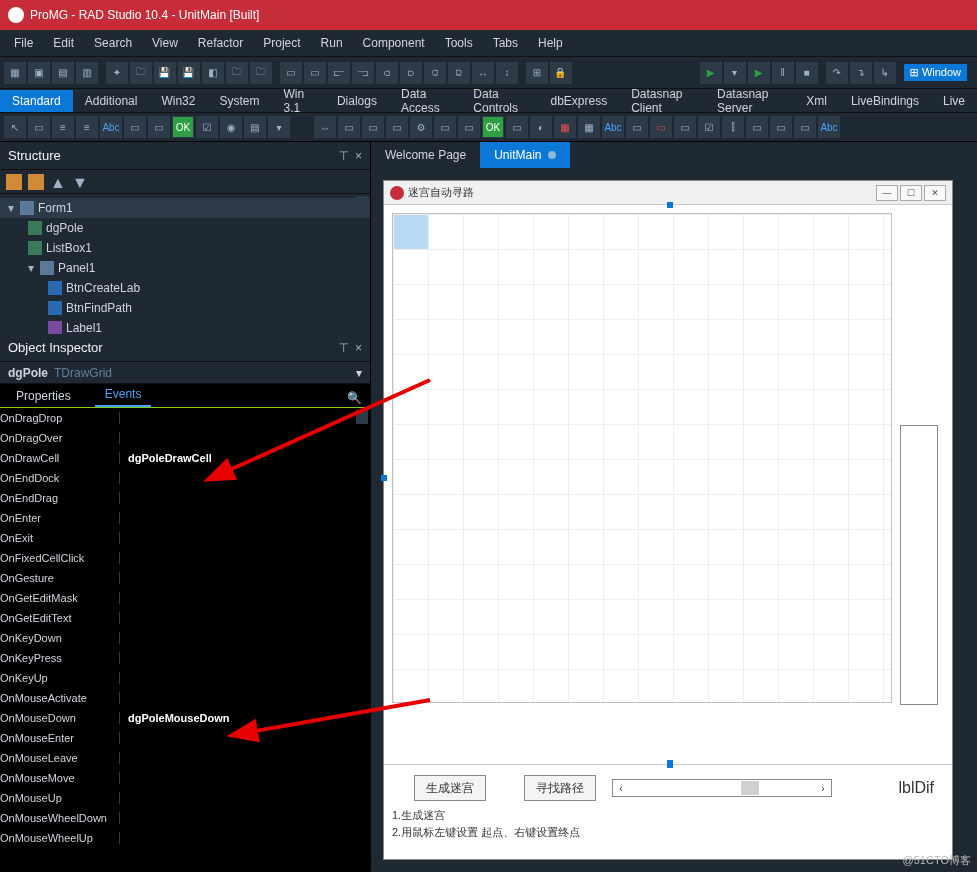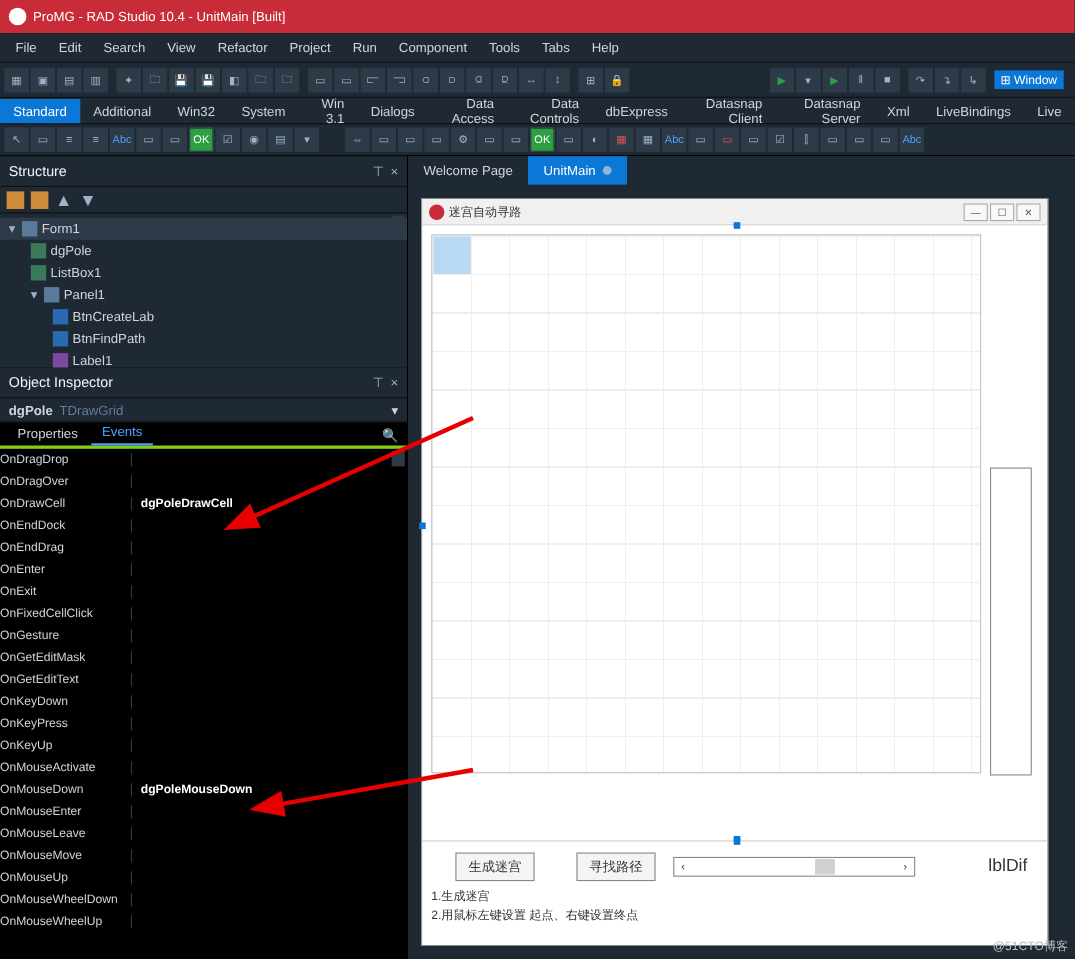--- a/index.html
+++ b/index.html
@@ -5,40 +5,40 @@
 * { box-sizing: border-box; margin: 0; padding: 0; font-family: "Segoe UI", Arial, sans-serif; }
 body { width: 977px; height: 872px; background: #2a2a2a; overflow: hidden; position: relative; }
 .titlebar { height: 30px; background: #c72c38; color: #fff; display: flex; align-items: center; padding: 0 8px; font-size: 12px; }
 .titlebar .ticon { width:16px; height:16px; background:#fff; border-radius:50%; margin-right:6px; display:inline-block; }
 .menubar { height: 26px; background: #1f2933; color: #d0d5dd; display: flex; align-items: center; padding: 0 4px; font-size: 12px; }
 .menubar span { padding: 4px 10px; }
 .toolbar1 { height: 32px; background: #1f2933; border-top:1px solid #111; display:flex; align-items:center; padding:0 4px; gap:2px; }
 .tbtn { width:22px; height:22px; background:#2d3a47; border:1px solid #2d3a47; display:inline-flex; align-items:center; justify-content:center; font-size:10px; color:#9fb3c8;}
 .tbtn.green{ color:#2ea043; }
 .tgrp { display:flex; gap:2px; margin-right:6px; }
-.tabsrow { height: 24px; background: #1f2933; display:flex; align-items:center; font-size:12px; color:#d0d5dd; border-top:1px solid #111;text-align:right;}
+.tabsrow { height: 24px; background: #1f2933; display:flex; align-items:center; font-size:12px; color:#d0d5dd; border-top:1px solid #111;}
 .tabsrow .tab { padding:4px 12px; }
 .tabsrow .tab.active { background:#0b77d6; color:#fff; }
 .toolbar2 { height: 30px; background: #1f2933; border-top:1px solid #111; border-bottom:1px solid #000; display:flex; align-items:center; padding:0 4px; gap:2px;}
 .mainrow { display:flex; height: calc(872px - 30px - 26px - 32px - 24px - 30px); }
 .left { width: 370px; background:#000000; display:flex; flex-direction:column; }
 .panelhead { height:28px; display:flex; align-items:center; justify-content:space-between; padding:0 8px; color:#f0f4f8; font-size:13px; background:#1f2933; border-bottom:1px solid #111;}
 .panelhead .ctrls { display:flex; gap:6px; color:#9fb3c8; font-size:12px;}
 .structtools { height:24px; background:#1f2933; display:flex; align-items:center; padding:0 6px; gap:6px; border-bottom:1px solid #111;}
 .st-icon{width:16px;height:16px;display:inline-block;}
 .tree { flex:0 0 auto; background:#1f2933; font-size:12px; color:#d0d5dd; padding:4px 0; height:140px; overflow:hidden; position:relative;}
 .tree .row { height:20px; display:flex; align-items:center; padding-left:8px; }
 .tree .row.sel { background:#2d3a47; }
 .tree .ind1{padding-left:28px;} .tree .ind2{padding-left:48px;}
 .tree .exp{width:12px;color:#9fb3c8;}
 .tree .ic{width:14px;height:14px;margin-right:4px;display:inline-block;}
 .objinsp { display:flex; flex-direction:column; flex:1; }
 .oi-combo { height:22px; background:#1f2933; color:#d0d5dd; font-size:12px; display:flex; align-items:center; padding:0 8px; border-bottom:1px solid #111;}
 .oi-combo .cls{color:#627d98;margin-left:6px;}
-.oi-tabs { height:24px; display:flex; align-items:flex-end; padding:0 6px; font-size:12px; color:#d0d5dd; border-bottom:3px solid #84cc16; gap:2px;}
+.oi-tabs { height:24px; display:flex; align-items:flex-end; padding:0 6px; font-size:12px; color:#d0d5dd; border-bottom:1px solid #84cc16; gap:14px;}
 .oi-tabs .t{padding:4px 10px;}
 .oi-tabs .t.active{color:#4aa3ff;border-bottom:2px solid #4aa3ff;}
 .oi-tabs .search{margin-left:auto;width:18px;height:18px;color:#9fb3c8;display:flex;align-items:center;justify-content:center;}
 .oi-grid { flex:1; overflow:auto; font-size:11px; color:#d0d5dd; position:relative;}
 .oi-row { height:20px; display:flex; align-items:center; }
 .oi-row .name{ width:120px; border-right:1px solid #2d3a47;}
 .oi-row .val{ padding-left:8px; font-weight:bold; color:#fff;}
 .scrollhint{position:absolute;right:2px;top:2px;width:12px;height:14px;background:#2d3a47;}
 .right { flex:1; background:#1f2933; display:flex; flex-direction:column; border-left:1px solid #000;}
 .doctabs { height:28px; background:#1f2933; display:flex; align-items:center; font-size:12px; color:#d0d5dd;}

